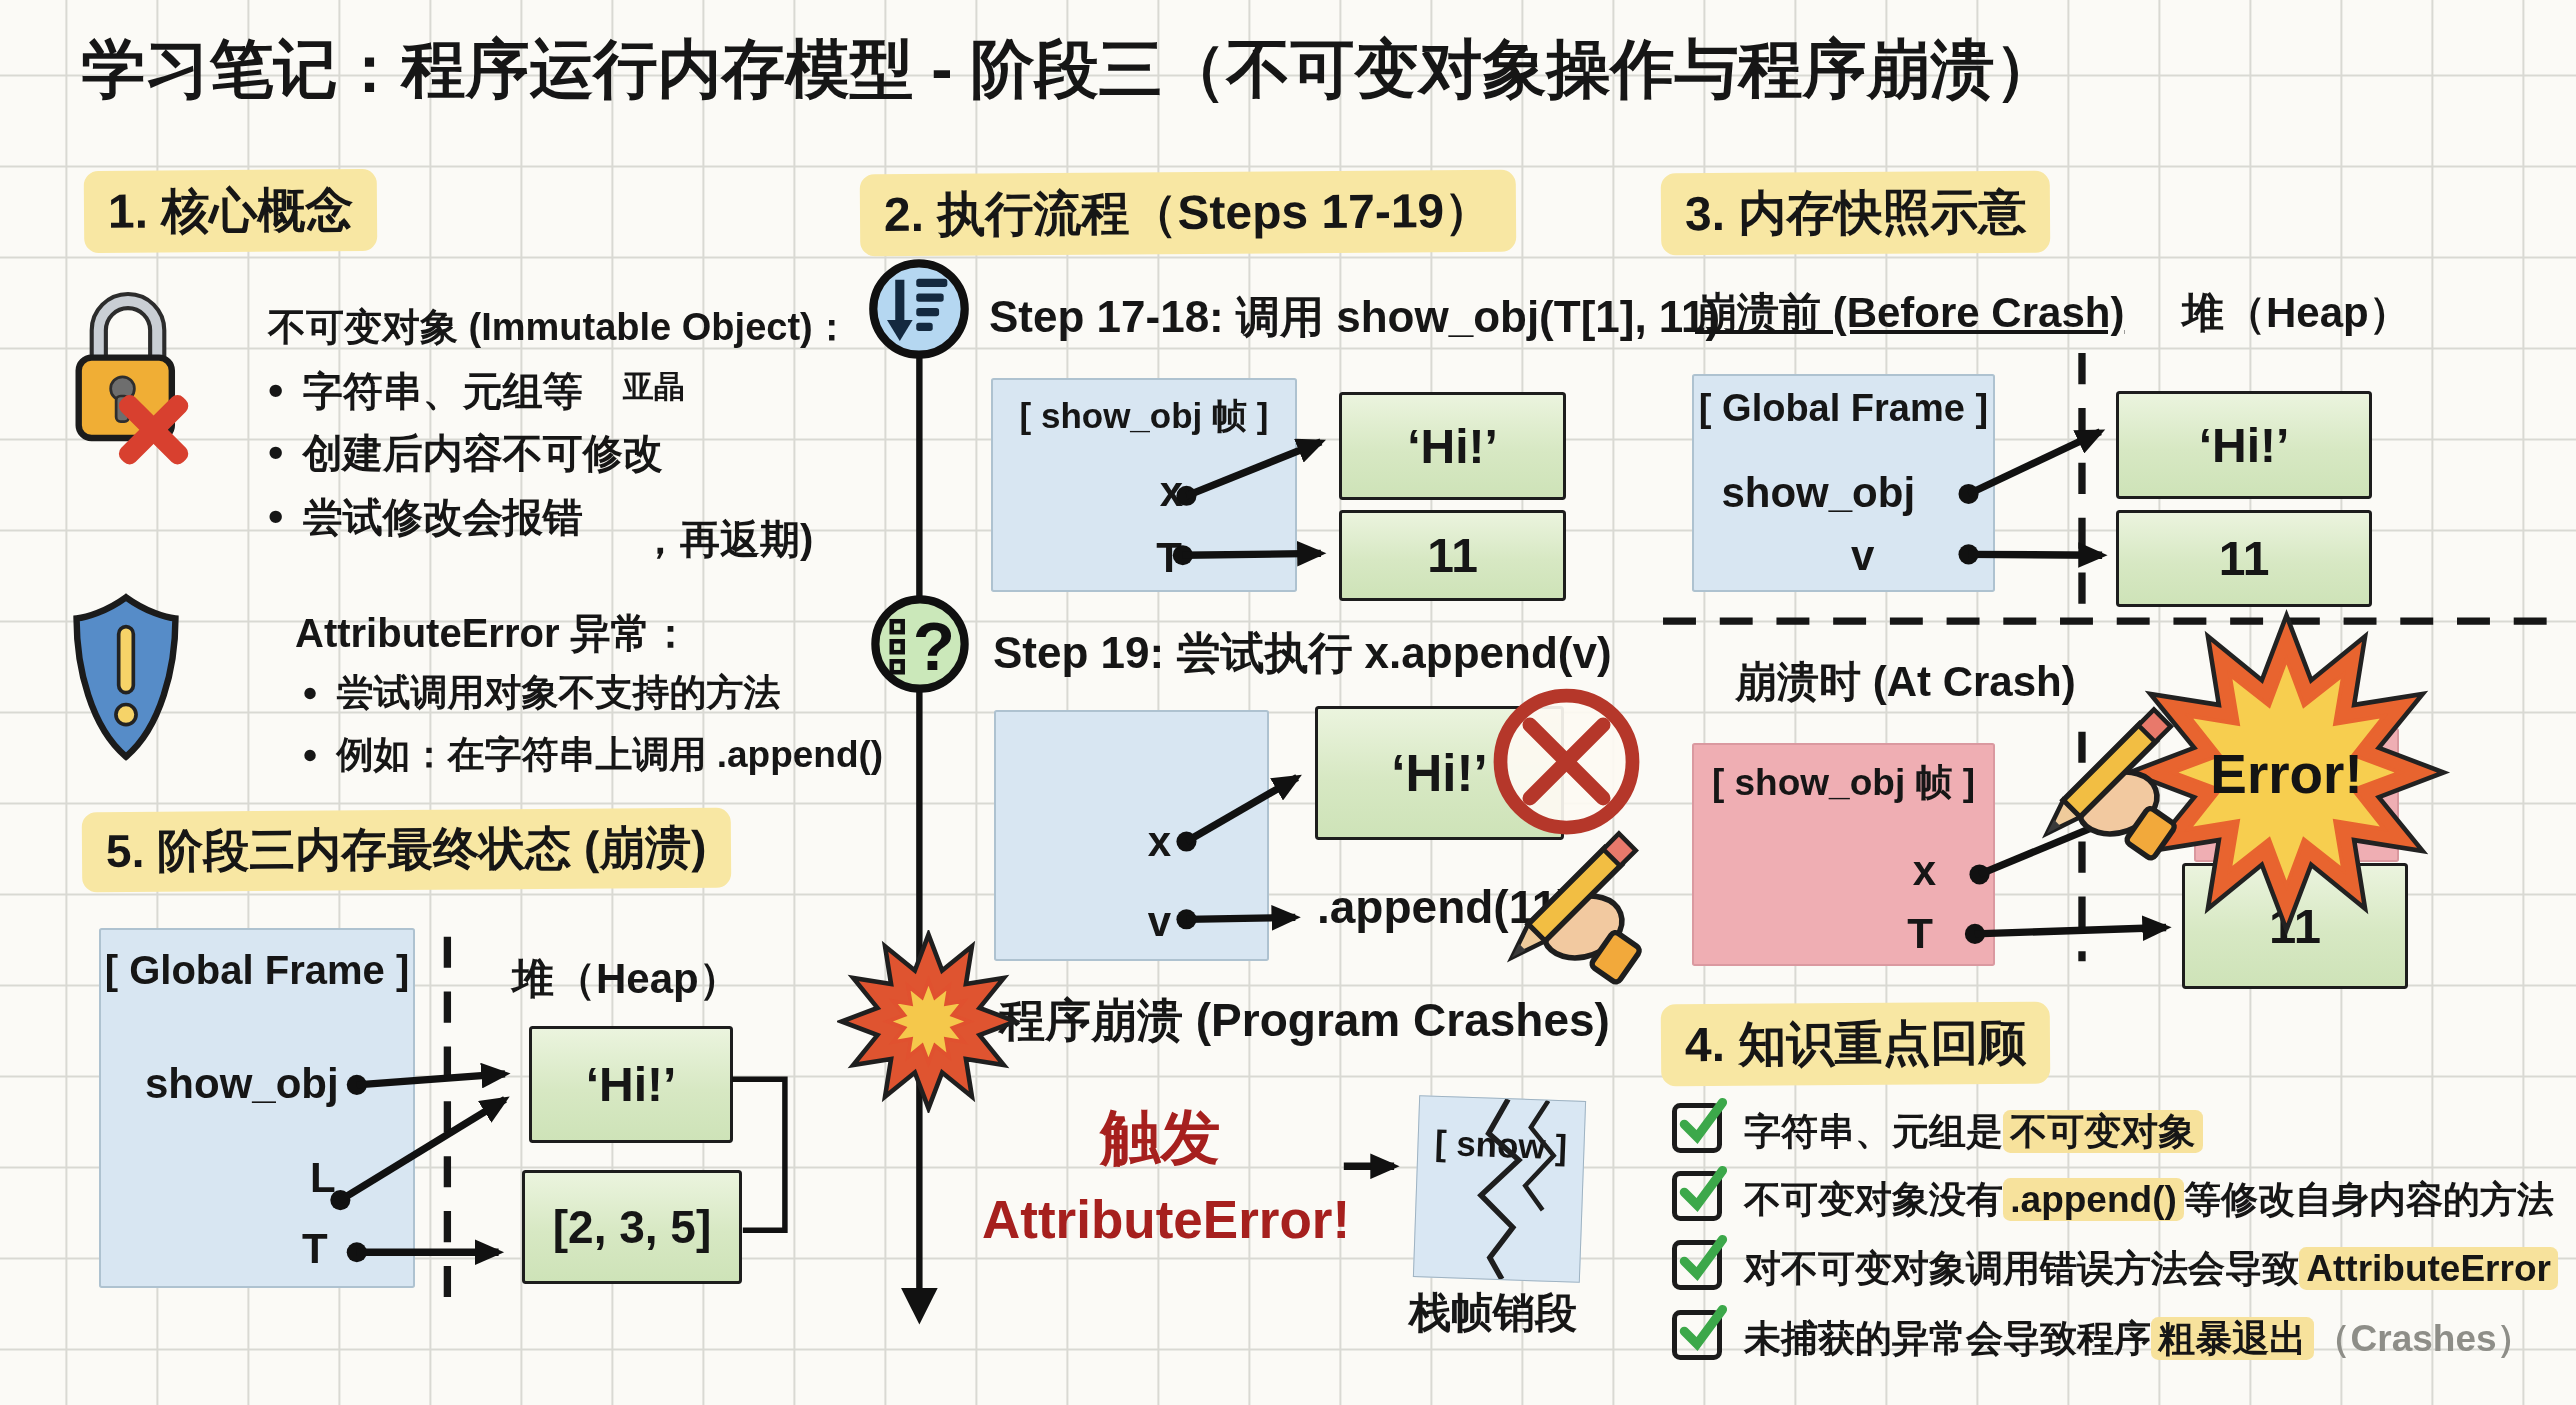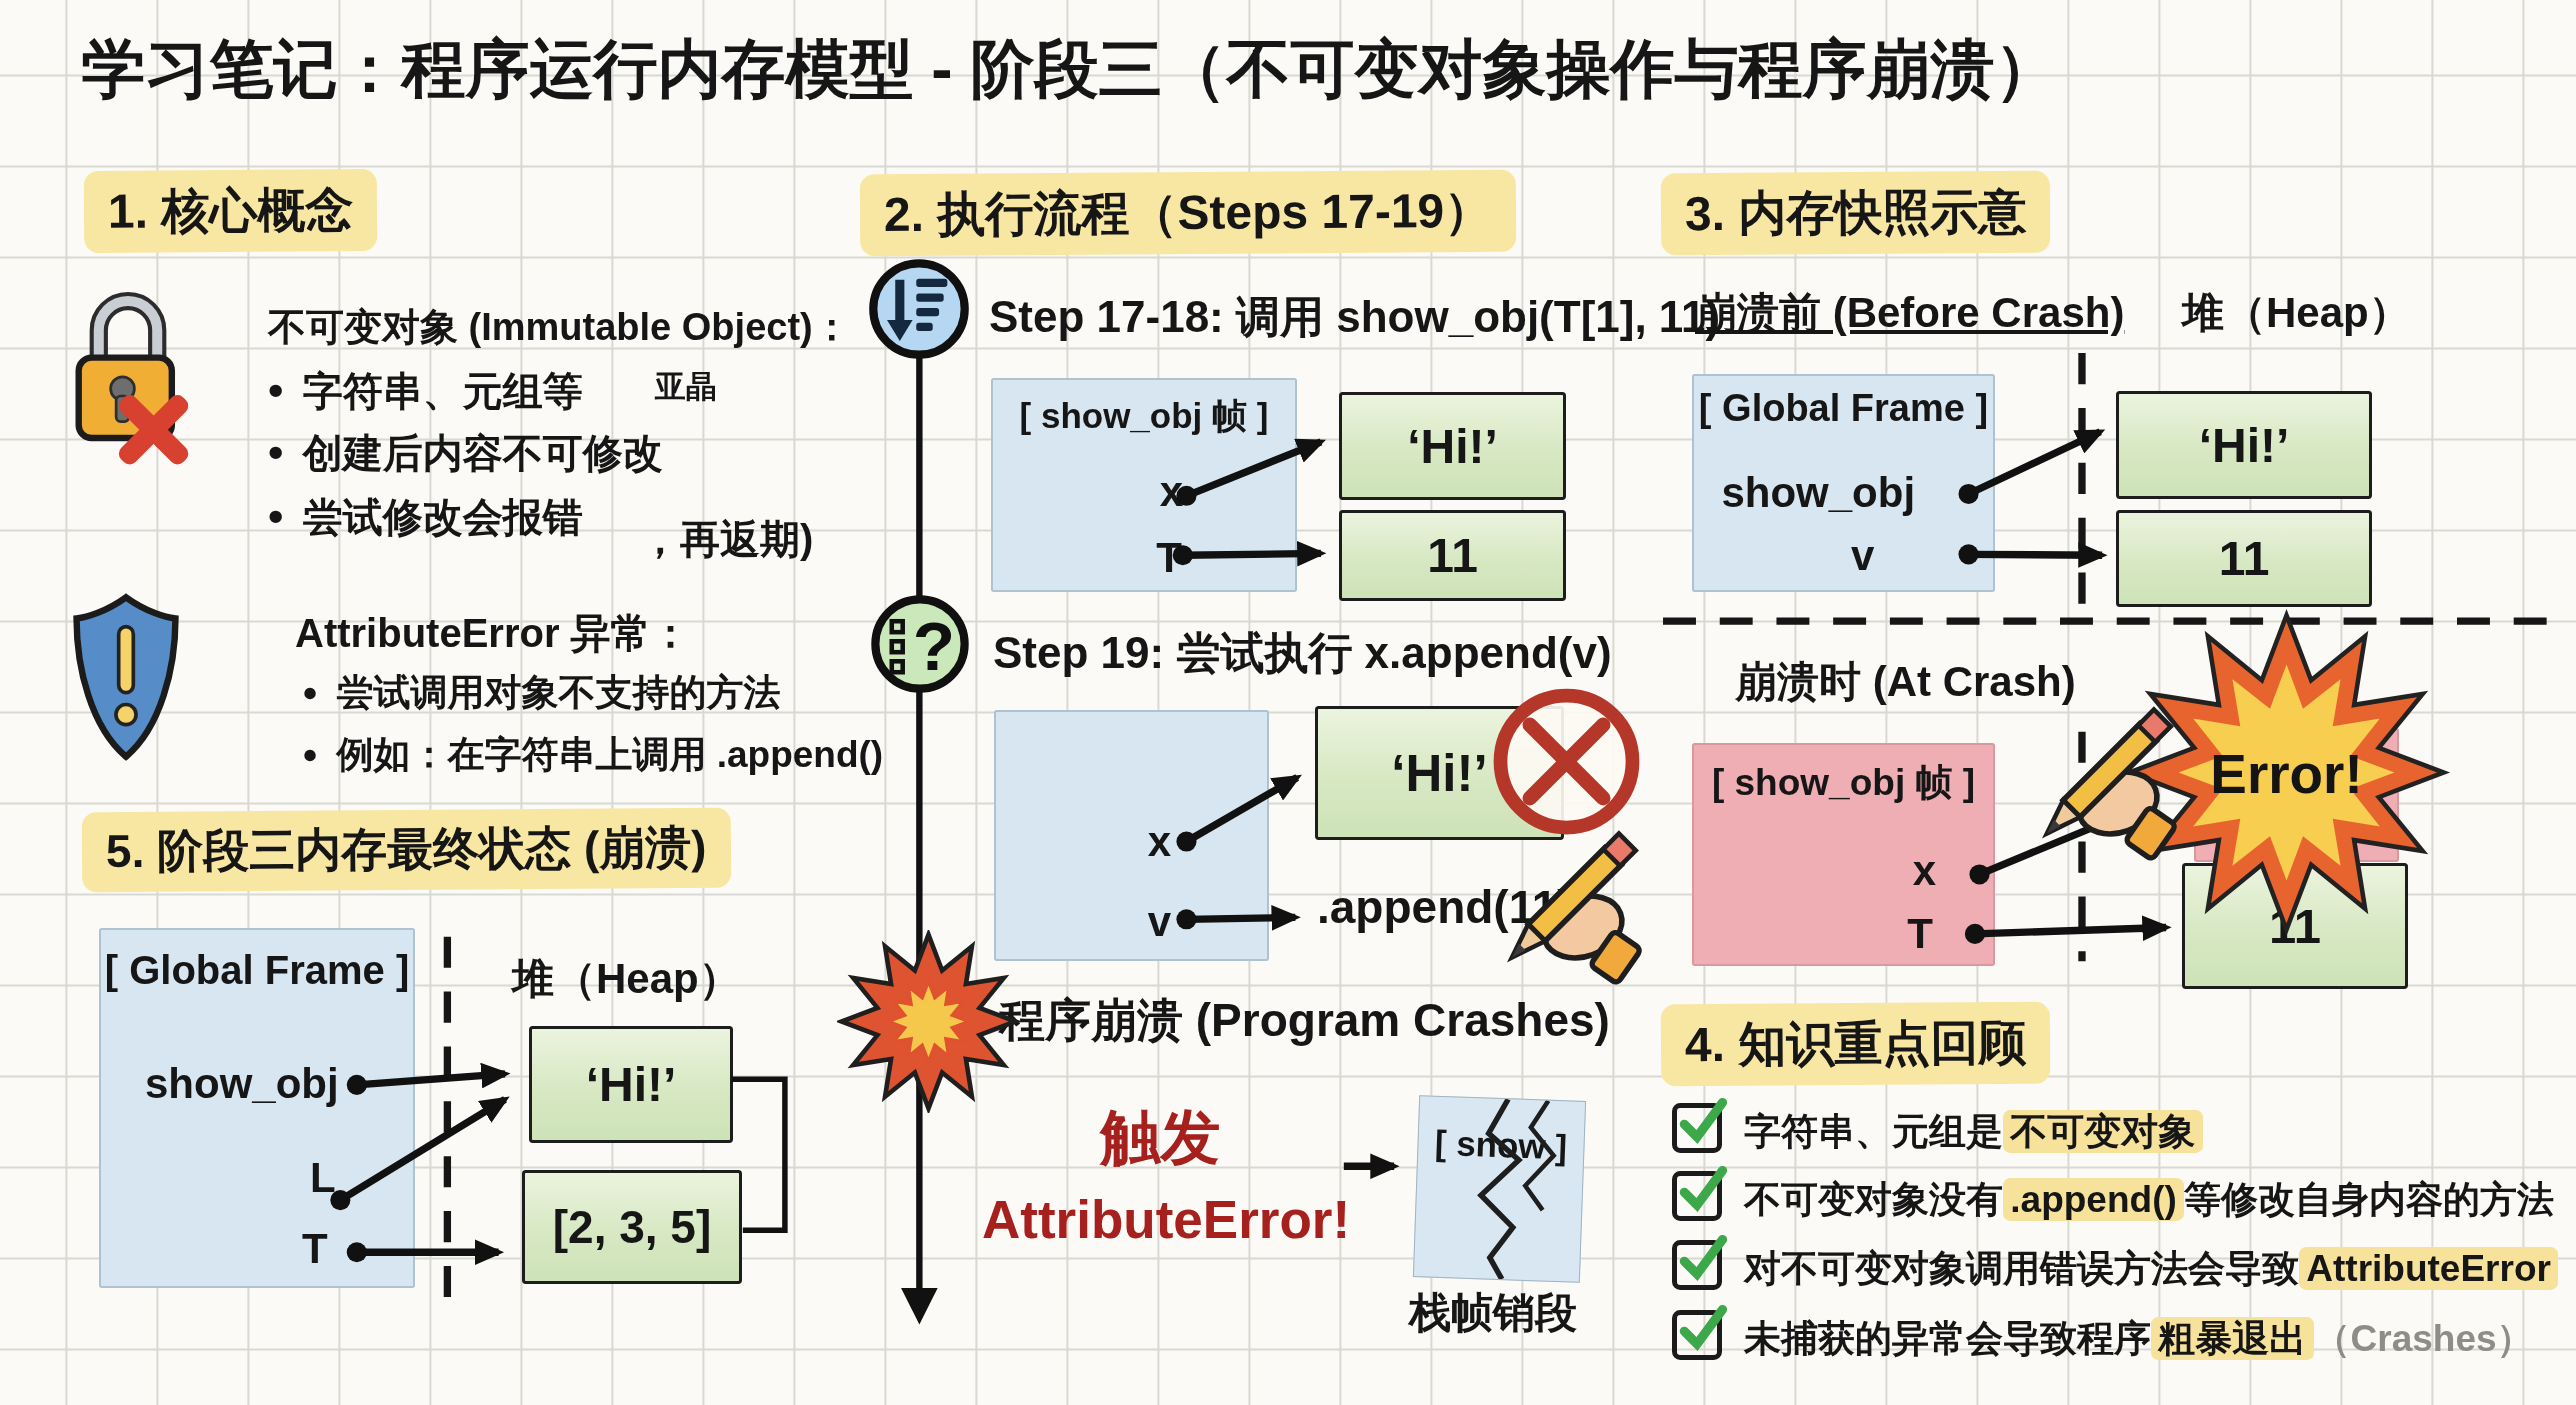--- a/index.html
+++ b/index.html
@@ -23,21 +23,21 @@
   .pframe{position:absolute;background:#EFAEB3;border:2.7px solid #DA99A0;border-radius:2.7px;}
   .gbox{
     position:absolute;display:flex;align-items:center;justify-content:center;
     background:linear-gradient(180deg,#EBF4DE 0%,#D7E8C3 55%,#CEE3B8 100%);
     border:3.7px solid #1d1d1d;border-radius:3.7px;font-weight:700;z-index:10;
   }
   .flabel{position:absolute;width:100%;text-align:center;font-weight:700;white-space:nowrap;}
   .vlabel{position:absolute;font-weight:700;white-space:nowrap;}
   .bullet{position:absolute;display:flex;align-items:flex-start;font-weight:700;white-space:nowrap;}
   .bullet::before{content:"●";font-size:0.72em;margin-right:18.3px;margin-top:9.1px;}
-  .tail{font-size:31px;margin-left:72px;margin-top:1.8px;}
+  .tail{font-size:31px;margin-left:40px;margin-top:1.8px;}
   .hl{background:#F7E29C;border-radius:7.3px;padding:0.9px 7.3px;}
   .red{color:#A6201E;}
   .fade{color:#8E8E88;}
   .checkbox{position:absolute;width:40px;height:40px;border:5.5px solid #1b1b1b;border-radius:8.2px;z-index:12;}
   .checkbox svg{position:absolute;left:0px;top:-11px;overflow:visible;}
   .checkrow{position:absolute;font-weight:700;font-size:37px;white-space:nowrap;z-index:12;}
   .overlay{position:absolute;left:0;top:0;z-index:40;pointer-events:none;}
   .icon{position:absolute;z-index:50;}
   .star{position:absolute;z-index:45;}
   .cracked{

